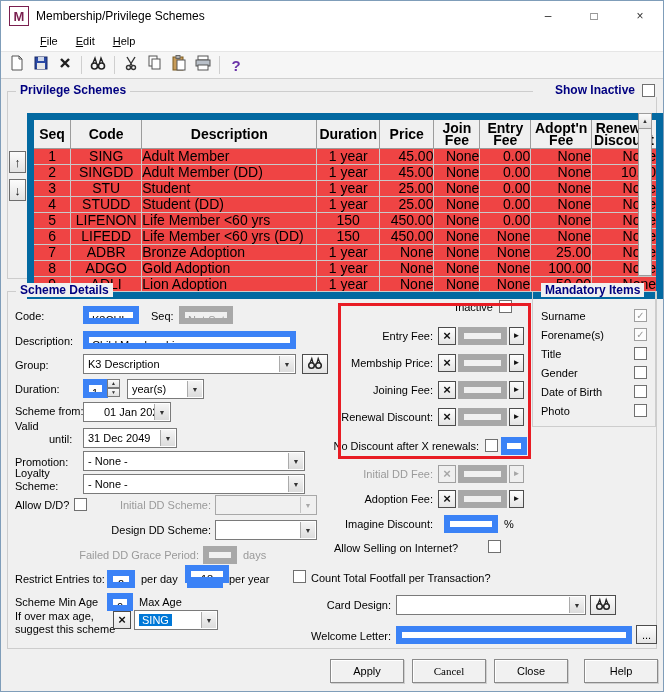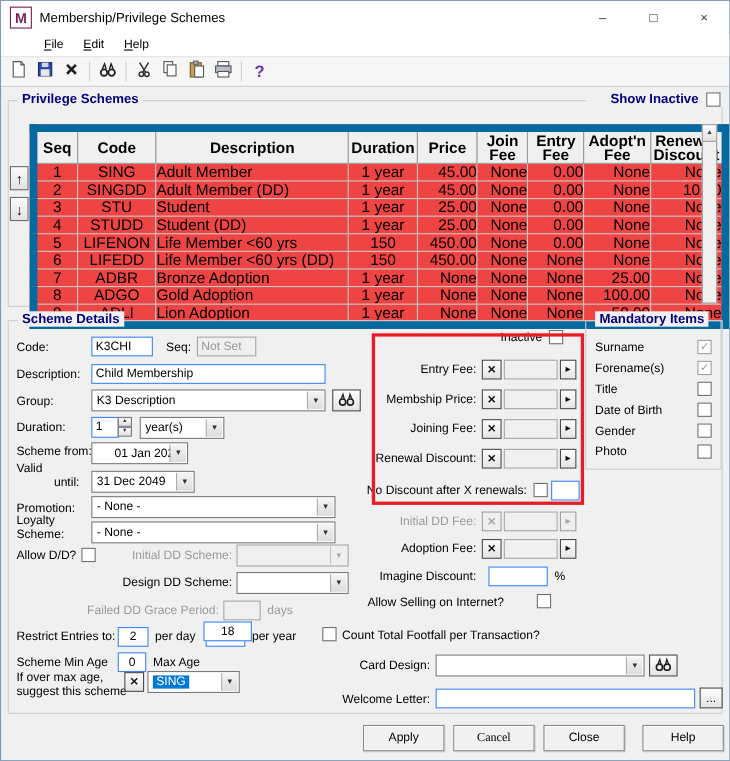--- a/index.html
+++ b/index.html
@@ -46,21 +46,21 @@
   .scrollup::before{content:"▲";}
   .movebtn{position:absolute;width:17px;height:22px;background:linear-gradient(#fcfcfc,#e2e2e2);border:1px solid #6e6e6e;
     box-sizing:border-box;font-size:13px;font-weight:bold;color:#111;display:flex;align-items:center;justify-content:center;}
   .movebtn.up::before{content:"⬆";content:"↑";}
   .movebtn.dn::before{content:"↓";}
   
   .lbl{position:absolute;font-size:11px;color:#000;white-space:nowrap;}
   .lbl.navy{color:#000080;font-weight:bold;font-size:12px;}
   .lbl.gray{color:#9a9a9a;}
   .lbl.right{text-align:right;}
-  .inp{position:absolute;height:18px;background:#fff;border:1px solid #3b82f6;box-sizing:border-box;
+  .inp{position:absolute;height:18px;background:#fff;border:6px solid #3b82f6;box-sizing:border-box;
     font-size:11px;line-height:16px;padding:0 3px;white-space:nowrap;overflow:hidden;}
   .inp.dis{background:#f0f0f0;color:#9a9a9a;border-color:#a8a8a8;}
   .cmb{position:absolute;height:20px;background:#fff;border:1px solid #7a7a7a;box-sizing:border-box;
     font-size:11px;line-height:18px;padding:0 16px 0 4px;white-space:nowrap;overflow:hidden;}
   .cmb::after{content:"▼";position:absolute;right:1px;top:1px;bottom:1px;width:14px;
     background:linear-gradient(#f5f5f5,#dcdcdc);border-left:1px solid #ababab;font-size:7px;line-height:17px;text-align:center;color:#333;}
   .cmb.dis{background:#f0f0f0;color:#9a9a9a;border-color:#a8a8a8;}
   .cmb.dis::after{background:#f0f0f0;color:#a8a8a8;border-left-color:#c4c4c4;}
   .cmb .hl{background:#0078d7;color:#fff;padding:0 3px;}
   .chk{position:absolute;width:13px;height:13px;background:#fff;border:1px solid #707070;box-sizing:border-box;
@@ -458,25 +458,25 @@
         </div>
         <div class="mrow">
           <span class="mlabel">Forename(s)</span>
           <span class="chk checked graycheck"></span>
         </div>
         <div class="mrow">
           <span class="mlabel">Title</span>
           <span class="chk"></span>
         </div>
         <div class="mrow">
+          <span class="mlabel">Gender</span>
+          <span class="chk"></span>
+        </div>
+        <div class="mrow">
           <span class="mlabel">Date of Birth</span>
-          <span class="chk"></span>
-        </div>
-        <div class="mrow">
-          <span class="mlabel">Gender</span>
           <span class="chk"></span>
         </div>
         <div class="mrow">
           <span class="mlabel">Photo</span>
           <span class="chk"></span>
         </div>
       </div>
   </div>
 
   <div class="fbtn" style="left:329px;top:658px;">Apply</div>

